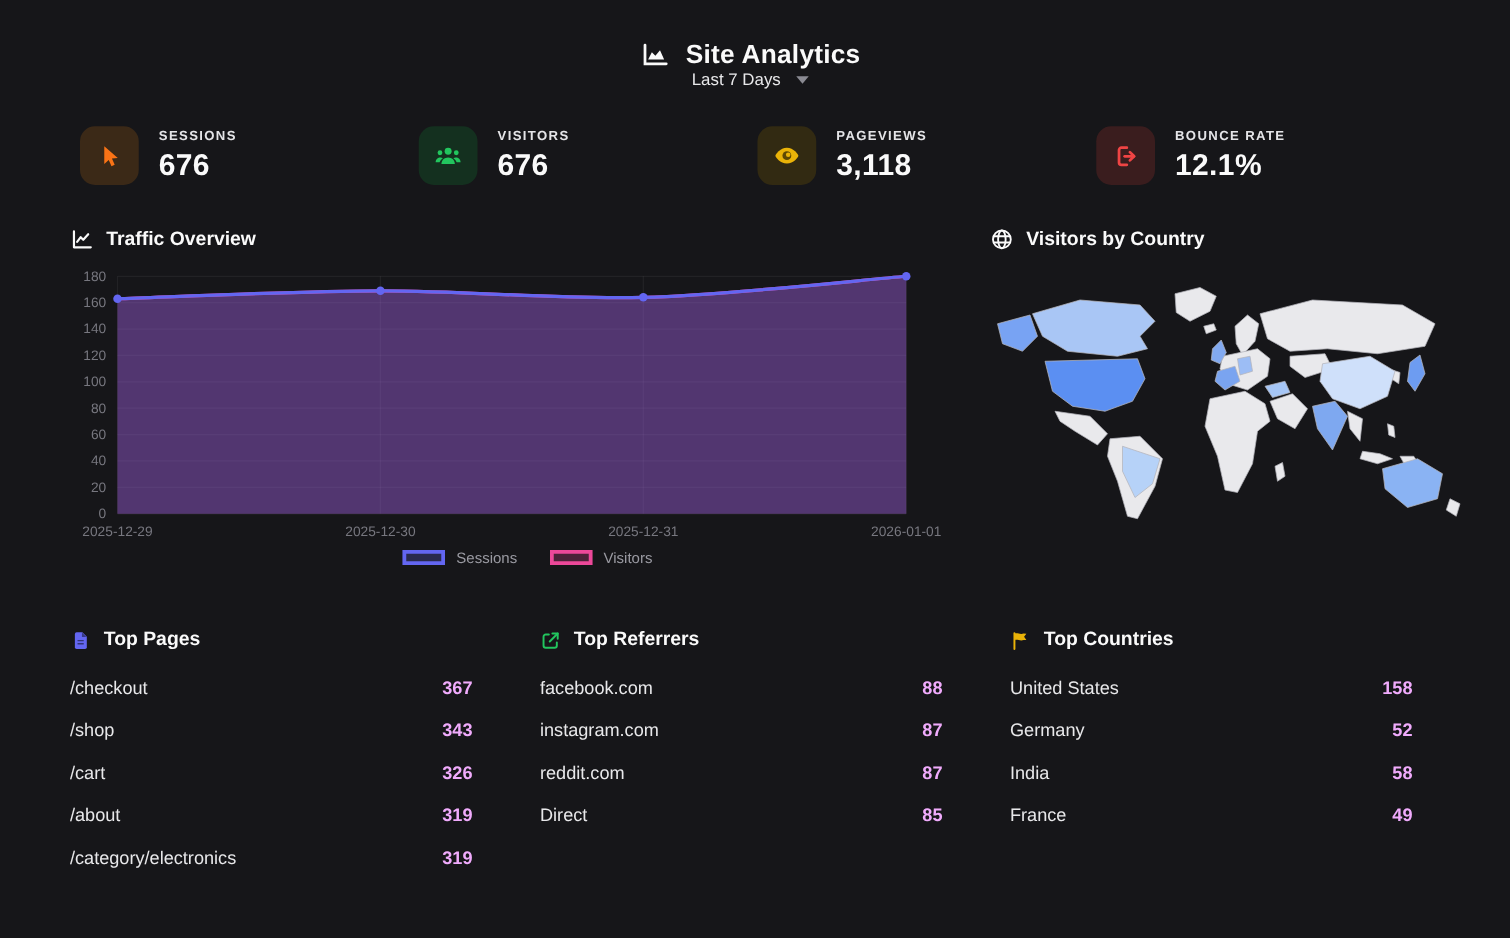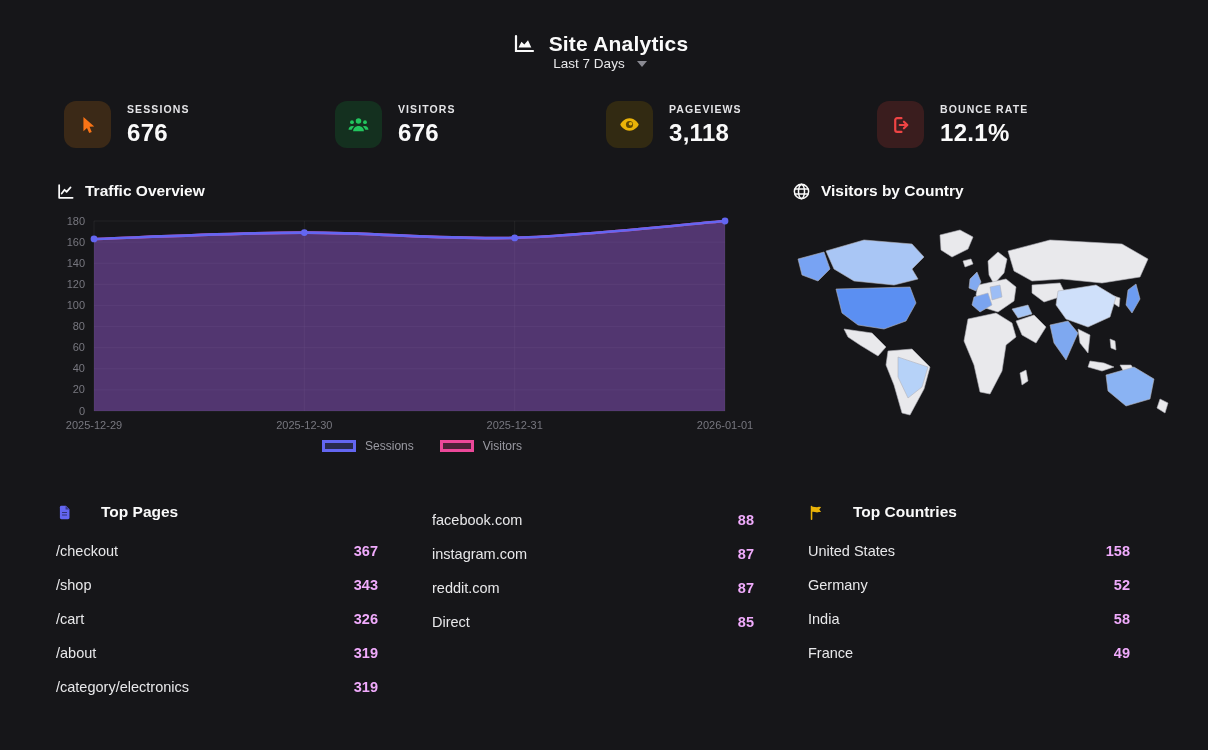--- a/index.html
+++ b/index.html
@@ -18,31 +18,31 @@
   .range-label { font-size:13.5px; color:#e8e8ea; }
   .caret { width:0; height:0; border-left:5px solid transparent; border-right:5px solid transparent; border-top:6px solid #8a8a92; }
   
   .stats { display:grid; grid-template-columns:repeat(4,1fr); padding:30px 60px 0 64px; }
   .stat-card { display:flex; align-items:center; gap:16px; }
   .stat-icon { width:47px; height:47px; border-radius:12px; display:flex; align-items:center; justify-content:center; flex:0 0 auto; }
   .stat-label { font-size:10.5px; font-weight:700; letter-spacing:1.1px; color:#e4e4e7; margin-bottom:4px; }
   .stat-value { font-size:24px; font-weight:700; letter-spacing:.3px; }
   
   .mid { display:grid; grid-template-columns:1fr 400px; gap:34px; padding:34px 16px 0 56px; }
-  .section-title { display:flex; align-items:flex-start; gap:10px; font-size:15.5px; font-weight:700; }
+  .section-title { display:flex; align-items:center; gap:10px; font-size:15.5px; font-weight:700; }
   .chart-wrap { margin-top:12px; }
   .tick { fill:#77777f; font-size:11px; font-family:"Liberation Sans",sans-serif; }
   .chart-legend { display:flex; justify-content:center; gap:26px; margin-top:2px; margin-left:30px; }
   .legend-item { display:flex; align-items:center; gap:9px; cursor:pointer; }
   .legend-box { width:34px; height:12px; border-style:solid; border-width:3px; }
   .legend-label { font-size:12px; color:#9a9aa2; }
   .map-wrap { margin-top:26px; }
   
   .bottom { display:grid; grid-template-columns:repeat(3,1fr); gap:54px; padding:50px 78px 0 56px; }
-  .panel-title { display:flex; align-items:center; gap:28px; font-size:15.5px; font-weight:700; margin-bottom:13px; }
+  .panel-title { display:flex; align-items:center; gap:10px; font-size:15.5px; font-weight:700; margin-bottom:13px; }
   .panel-row { display:flex; justify-content:space-between; align-items:center; padding:9px 0;text-align:right; }
   .row-label { font-size:14.5px; color:#e8e8ea; }
   .row-value { font-size:14.5px; font-weight:700; color:#f0abfc; }
   .icon { display:flex; align-items:center; justify-content:center; }
   svg { display:block; }
 </style>
 </head>
 <body>
 
 <div class="header">
@@ -262,20 +262,30 @@
         <span class="row-label">/about</span>
         <span class="row-value">319</span>
       </div>
     <div class="panel-row">
         <span class="row-label">/category/electronics</span>
         <span class="row-value">319</span>
       </div>
   </div>
 
   <div>
+    <div class="panel-title">
+      <span class="icon" style="color: rgb(34, 197, 94);">
+        <svg width="17" height="17" viewBox="0 0 24 24" fill="none" stroke="currentColor" stroke-width="2.2" stroke-linecap="round" stroke-linejoin="round">
+          <path d="M10 5H6.5A2.5 2.5 0 0 0 4 7.5v10A2.5 2.5 0 0 0 6.5 20h10a2.5 2.5 0 0 0 2.5-2.5V14"></path>
+          <path d="M14 4h6v6"></path>
+          <path d="M20 4l-9 9"></path>
+        </svg>
+      </span>
+      <span>Top Referrers</span>
+    </div>
     <div class="panel-row">
         <span class="row-label">facebook.com</span>
         <span class="row-value">88</span>
       </div>
     <div class="panel-row">
         <span class="row-label">instagram.com</span>
         <span class="row-value">87</span>
       </div>
     <div class="panel-row">
         <span class="row-label">reddit.com</span>

